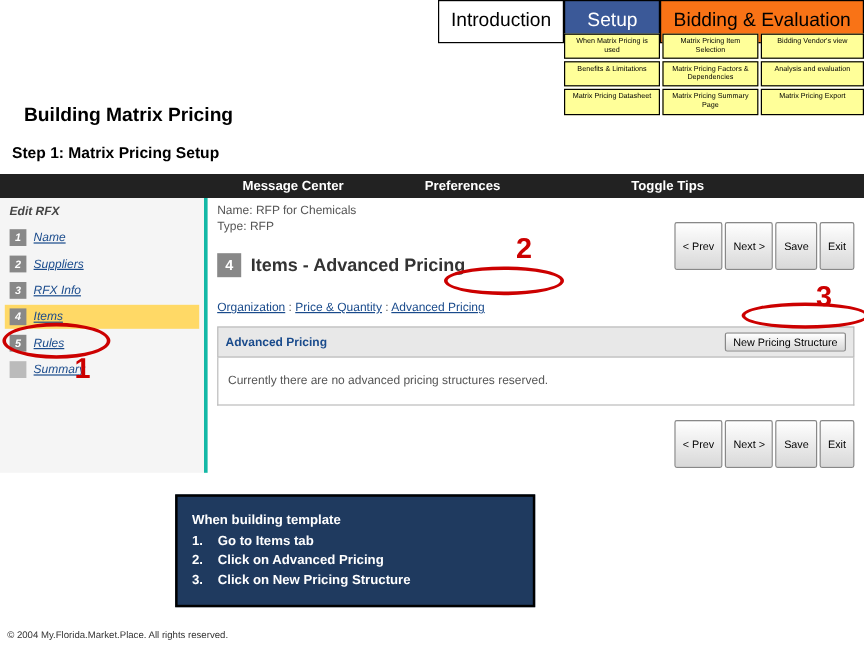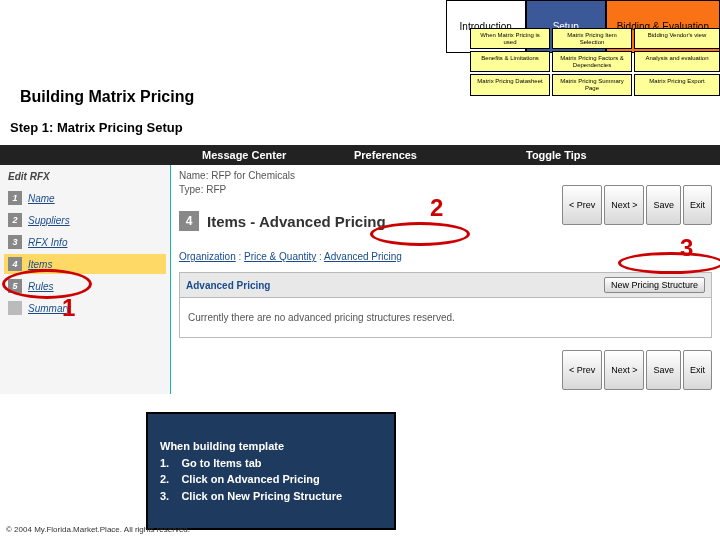--- a/index.html
+++ b/index.html
@@ -1,19 +1,19 @@
 <!DOCTYPE html>
 <html><head>
 <meta charset="utf-8">
 <style>
   * { margin: 0; padding: 0; box-sizing: border-box; }
   body { font-family: Arial, sans-serif; width: 720px; height: 540px; background: #fff; position: relative; overflow: hidden; }
   
   .topstrip { display: flex; justify-content: flex-end; padding: 0; }
-  .tab { border: 1px solid #000; padding: 20px 10px; font-size: 10px; text-align: center; min-width: 80px; display: flex; align-items: center; justify-content: center; }
+  .tab { border: 1px solid #000; padding: 8px 10px; font-size: 16px; text-align: center; min-width: 80px; display: flex; align-items: center; justify-content: center; }
   .tab-intro { background: #fff; }
   .tab-setup { background: #3b5998; color: #fff; }
   .tab-eval { background: #f97316; }
   
   .subgrid { position: absolute; right: 0; top: 28px; display: grid; grid-template-columns: 80px 80px 86px; gap: 2px; }
   .subcell { background: #ffff99; border: 1px solid #000; font-size: 6px; text-align: center; padding: 3px 2px; line-height: 1.1; }
   
   .title { position: absolute; top: 88px; left: 20px; font-size: 16px; font-weight: bold; color: #000; }
   .step { position: absolute; top: 120px; left: 10px; font-size: 13px; font-weight: bold; }
   
@@ -26,21 +26,21 @@
   
   .appbody { display: flex; background: #fff; }
   .leftcol { width: 170px; background: #f5f5f5; padding: 6px 4px; font-size: 10px; font-style: italic; }
   .editlbl { color: #444; font-weight: bold; margin-bottom: 6px; padding-left: 4px; }
   .navitem { display: flex; align-items: center; gap: 6px; padding: 3px 4px; margin-bottom: 2px; }
   .navitem.sel { background: #ffd966; }
   .numbox { background: #888; color: #fff; width: 14px; height: 14px; display: flex; align-items: center; justify-content: center; font-size: 9px; font-weight: bold; }
   .numbox.b { background: #bbb; }
   .navlink { color: #1a4b8c; text-decoration: underline; font-size: 10px; }
   
-  .rightcol { flex: 1; padding: 4px 8px; font-size: 11px; color: #444; border-left: 1px solid #14b8a6; position: relative; }
+  .rightcol { flex: 1; padding: 4px 8px; font-size: 11px; color: #444; border-left: 3px solid #14b8a6; position: relative; }
   .meta { font-size: 10px; color: #555; line-height: 1.4; margin-bottom: 8px; }
   .btnrow { position: absolute; right: 8px; top: 20px; display: flex; gap: 2px; }
   .btnrow2 { display: flex; gap: 2px; justify-content: flex-end; margin-top: 12px; }
   .abtn { background: linear-gradient(#fff,#d8d8d8); border: 1px solid #888; font-size: 9px; padding: 14px 6px; border-radius: 2px; }
   
   .sechead { display: flex; align-items: center; gap: 8px; margin-top: 14px; }
   .bignum { background: #888; color: #fff; width: 20px; height: 20px; display: flex; align-items: center; justify-content: center; font-weight: bold; font-size: 12px; }
   .sectitle { font-size: 15px; font-weight: bold; color: #333; }
   .crumb { font-size: 10px; color: #666; margin: 20px 0 10px 0; }
   .crumb .cl { color: #1a4b8c; text-decoration: underline; }
@@ -51,21 +51,21 @@
   
   .circ { position: absolute; border: 3px solid #c00; border-radius: 50%; pointer-events: none; }
   .c1 { top: 269px; left: 2px; width: 90px; height: 30px; }
   .c2 { top: 222px; left: 370px; width: 100px; height: 24px; }
   .c3 { top: 252px; left: 618px; width: 106px; height: 22px; }
   .num { position: absolute; font-size: 24px; font-weight: bold; color: #c00; }
   .n1 { top: 294px; left: 62px; }
   .n2 { top: 194px; left: 430px; }
   .n3 { top: 234px; left: 680px; }
   
-  .instr { position: absolute; top: 412px; left: 146px; background: #1f3a5f; border: 2px solid #000; color: #fff; padding: 24px 12px; font-size: 11px; font-weight: bold; width: 250px; line-height: 1.5; }
+  .instr { position: absolute; top: 412px; left: 146px; background: #1f3a5f; border: 2px solid #000; color: #fff; padding: 12px 12px; font-size: 11px; font-weight: bold; width: 300px; line-height: 1.5; }
   
   .copy { position: absolute; bottom: 6px; left: 6px; font-size: 8px; color: #333; }
 </style>
 </head>
 <body>
 
 <div class="topstrip">
   <div class="tab tab-intro">Introduction</div>
   <div class="tab tab-setup">Setup</div>
   <div class="tab tab-eval">Bidding &amp; Evaluation</div>

